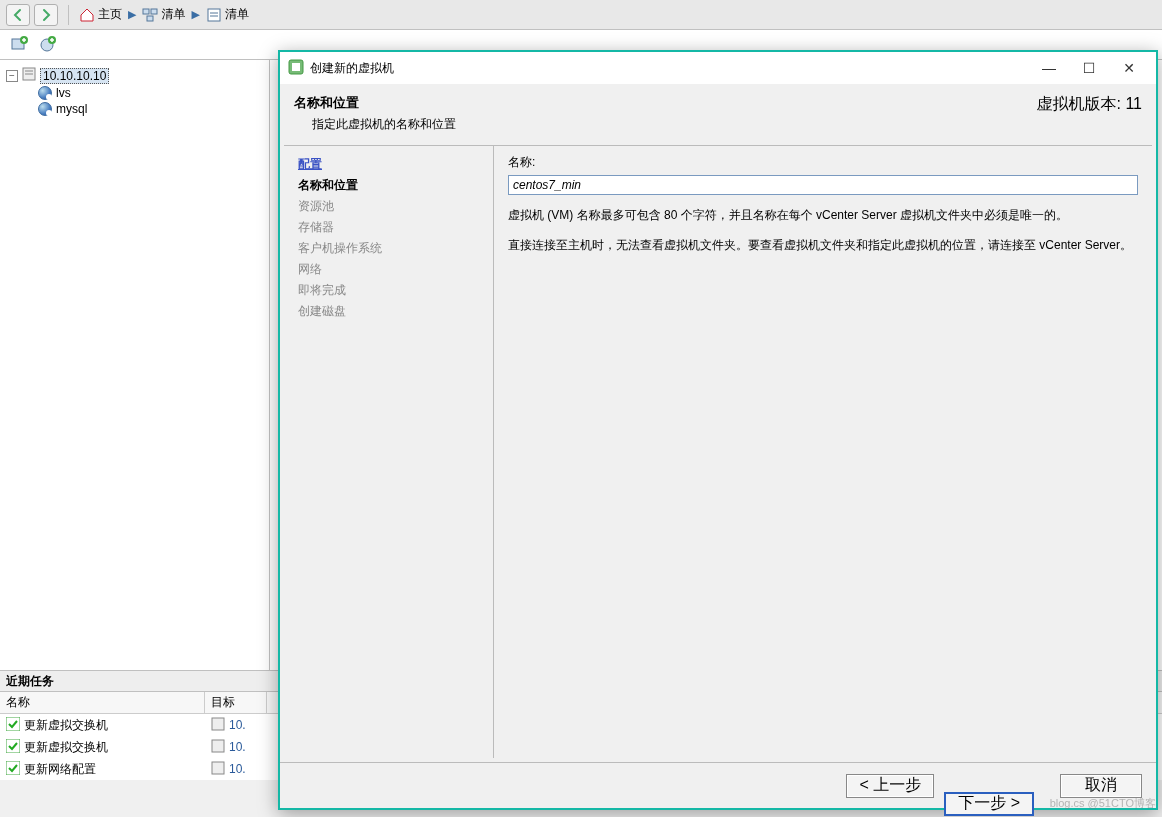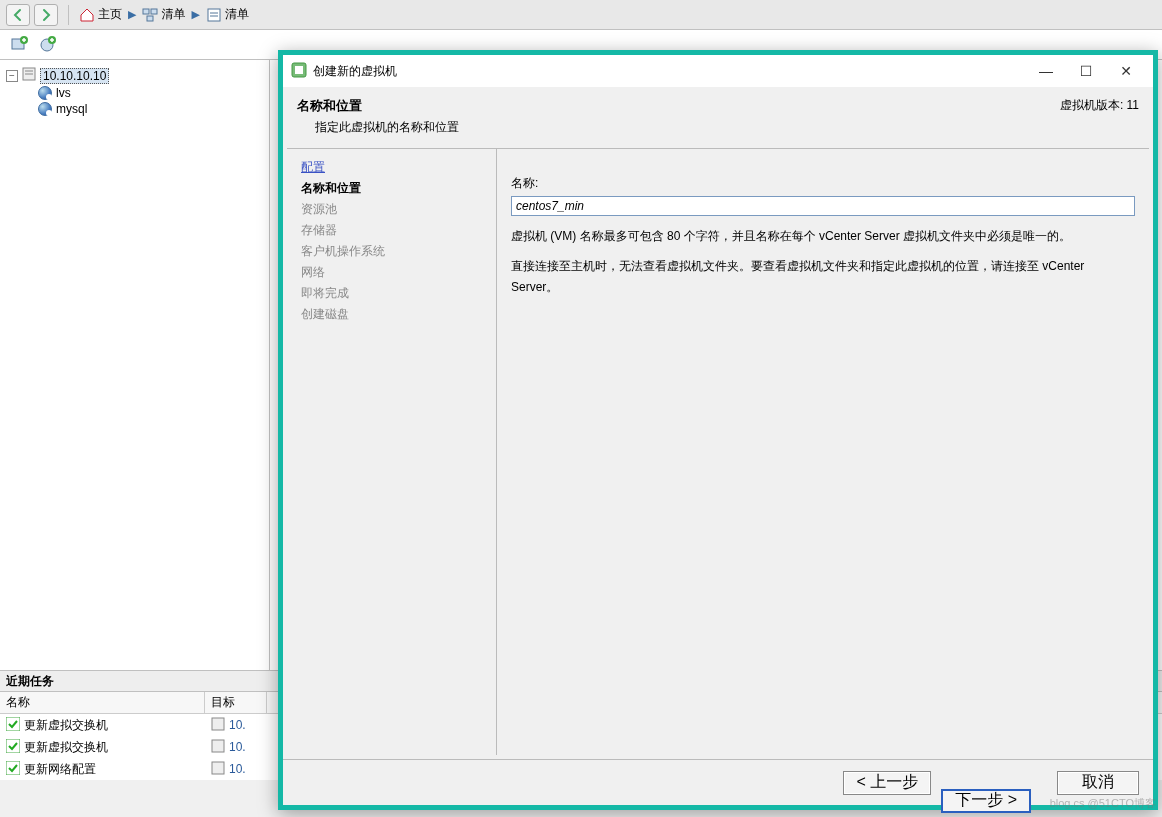--- a/index.html
+++ b/index.html
@@ -82,50 +82,50 @@
 .cell-name{ width:205px; }
 .cell-target{ width:62px; color:#2a5a9a; }
 .ok-ico svg{width:14px;height:14px;}
 .srv-sm svg{width:14px;height:14px;}
 
 
 .dialog {
   position:absolute; left:278px; top:50px;
   width:880px; height:760px;
   background:#f0f0f0;
-  border:5px solid #14b8a6;
+  border:2px solid #14b8a6;
   box-shadow:0 4px 18px rgba(0,0,0,.35);
   display:flex; flex-direction:column;
 }
 .dlg-title {
   height:32px; background:#fff; display:flex; align-items:center; padding:0 8px; gap:6px;
 }
 .dlg-title .t { flex:1; font-size:12px; }
 .win-ctrls { display:flex; gap:14px; align-items:center; padding-right:6px; color:#333; }
 .win-ctrls .wc { width:26px; text-align:center; font-size:14px; font-family:Segoe UI Symbol, Arial; }
 
 .dlg-header {
   padding:10px 14px 8px 14px;
   display:flex; justify-content:space-between;
 }
 .dlg-header .htitle { font-weight:bold; font-size:13px; }
 .dlg-header .hsub { padding-left:18px; margin-top:4px; }
-.dlg-header .ver { font-size:12px; }
+.dlg-header .ver { font-size:16px; }
 
 .dlg-body { flex:1; display:flex; border-top:1px solid #bbb; margin:4px; background:#f0f0f0; }
 .dlg-steps {
   width:210px; border-right:1px solid #bbb;
   padding:8px 14px;
 }
 .step { padding:2px 0; color:#888; }
-.step.link { color:#3a52c4; text-decoration:underline; cursor:pointer; }
+.step.link { color:#3a52c4; text-decoration:underline; cursor:pointer;font-weight:bold; }
 .step.active { color:#000; font-weight:bold; }
 
 .dlg-form { flex:1; padding:8px 14px; }
-.form-label { margin-bottom:4px;margin-top:18px; }
+.form-label { margin-bottom:4px; }
 .name-input {
   width:100%; height:20px; font-size:12px;
   border:1px solid #7a9ac0; padding:1px 4px; background:#fff;font-style:italic;
 }
 .form-hint { margin-top:10px; line-height:1.7; }
 
 .dlg-footer {
   height:46px; border-top:1px solid #bbb;
   display:flex; justify-content:flex-end; align-items:center;
   gap:10px; padding:0 14px;

